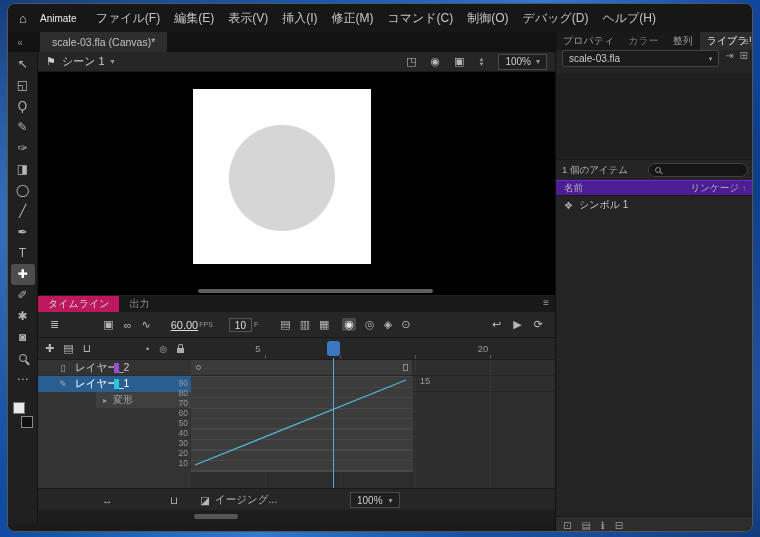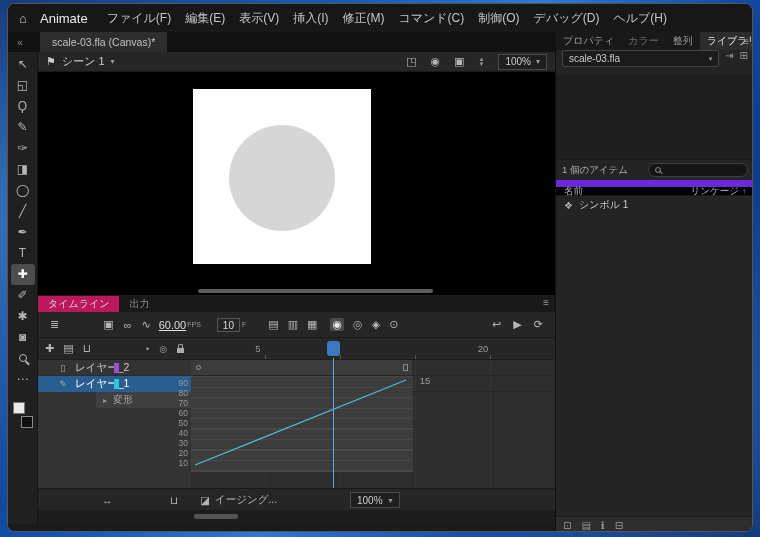--- a/index.html
+++ b/index.html
@@ -11,21 +11,21 @@
       radial-gradient(100% 80% at 85% 75%, rgba(70,140,230,.45), transparent 55%),
       linear-gradient(118deg,#0a2d6a 0%,#1050a8 30%,#2f7ad2 52%,#11479e 72%,#082a66 100%);
     position:relative;
   }
   .window { position:absolute; left:7px; top:3px; width:746px; height:529px;
     background:#1e1e1e; border:1px solid #555; border-radius:8px; overflow:hidden; }
 
   
   .titlebar { display:flex; align-items:center; height:28px; background:#171717; padding:0 2px; }
   .home-btn { width:26px; text-align:center; color:#cfcfcf; font-size:13px; }
-  .app-name { font-size:13px; color:#ececec; margin:0 12px 0 4px; }
+  .app-name { font-size:10px; color:#ececec; margin:0 12px 0 4px; }
   .menu-item { padding:0 7px; font-size:12px; color:#c6c6c6; line-height:28px; white-space:nowrap; }
   .tb-spacer { flex:1; }
 
   
   .doc-tabbar { position:absolute; left:0; top:28px; width:547px; height:20px; background:#121212;
     display:flex; align-items:center; }
   .collapse-btn { width:24px; text-align:center; color:#8a8a8a; font-size:10px; }
   .doc-tab { margin-left:8px; height:20px; line-height:20px; padding:0 12px; background:#2d2d2d;
     color:#c0c0c0; font-size:10.5px; white-space:nowrap; }
 
@@ -138,21 +138,21 @@
     display:flex; align-items:center; justify-content:space-between; padding:0 6px; font-size:10px; color:#ccc; }
   .rp-select .chev { font-size:7px; color:#999; }
   .rp-icon { color:#9a9a9a; font-size:10px; }
   .rp-preview { height:86px; background:#1f1f1f; border-bottom:1px solid #191919; flex:none; }
   .rp-count { height:20px; display:flex; align-items:center; padding:0 6px; font-size:9.5px; color:#b0b0b0; flex:none; }
   .rp-search { margin-left:auto; width:100px; height:14px; border:1px solid #3f3f3f; background:#151515;
     border-radius:7px; display:flex; align-items:center; padding:0 6px; }
   .mag-sm { display:inline-block; width:6px; height:6px; border:1px solid #8a8a8a; border-radius:50%; position:relative; }
   .mag-sm::after { content:''; position:absolute; width:4px; height:1px; background:#8a8a8a;
     transform:rotate(45deg); right:-3px; bottom:-1px; }
-  .rp-head { height:16px; background:#000000; border-top:7px solid #6d28d9; border-bottom:1px solid #1a1a1a;
+  .rp-head { height:16px; background:#4c1d95; border-top:1px solid #6d28d9; border-bottom:1px solid #1a1a1a;
     display:flex; align-items:center; padding:0 8px; font-size:9.5px; color:#b5b5b5; flex:none; }
   .rp-head .right { margin-left:auto; display:flex; gap:3px; align-items:center; }
   .sort { font-size:8px; color:#8a8a8a; }
   .rp-list { flex:1; }
   .rp-item { height:18px; display:flex; align-items:center; gap:6px; padding:0 8px; font-size:10px; color:#c9c9c9; }
   .rp-item .sym { color:#b0b0b0; font-size:10px; }
   .rp-bottom { height:17px; background:#2d2d2d; border-top:1px solid #1a1a1a; display:flex;
     align-items:center; gap:10px; padding:0 7px; font-size:10px; color:#9a9a9a; flex:none; }
 </style>
 </head>
@@ -233,21 +233,21 @@
     <div class="tl-tabs">
       <span class="tl-tab active">タイムライン</span>
       <span class="tl-tab inactive">出力</span>
       <span class="tl-menu">≡</span>
     </div>
     <div class="tl-toolbar">
       <span class="tt-icon">≣</span>
       <span class="tt-icon" style="margin-left:44px;">▣</span>
       <span class="tt-icon" style="margin-left:10px;">∞</span>
       <span class="tt-icon" style="margin-left:10px;">∿</span>
-      <span class="fps-val" style="margin-left:8px;text-decoration:underline;">60.00</span>
+      <span class="fps-val" style="margin-left:20px;text-decoration:underline;">60.00</span>
         <span class="fps-unit">FPS</span>
       <span class="frame-chip" style="margin-left:16px;">10</span>
         <span class="unit">F</span>
       <span class="tt-icon" style="margin-left:22px;">▤</span>
       <span class="tt-icon" style="margin-left:9px;">▥</span>
       <span class="tt-icon" style="margin-left:9px;">▦</span>
       <span class="tt-icon onion on" style="margin-left:13px;">◉</span>
       <span class="tt-icon" style="margin-left:9px;">◎</span>
       <span class="tt-icon" style="margin-left:9px;">◈</span>
       <span class="tt-icon" style="margin-left:9px;">⊙</span>

